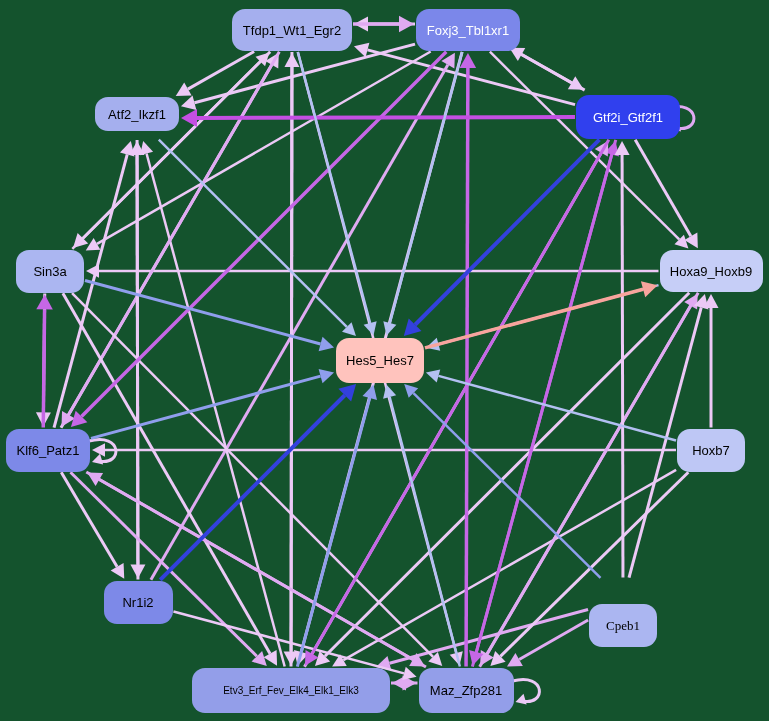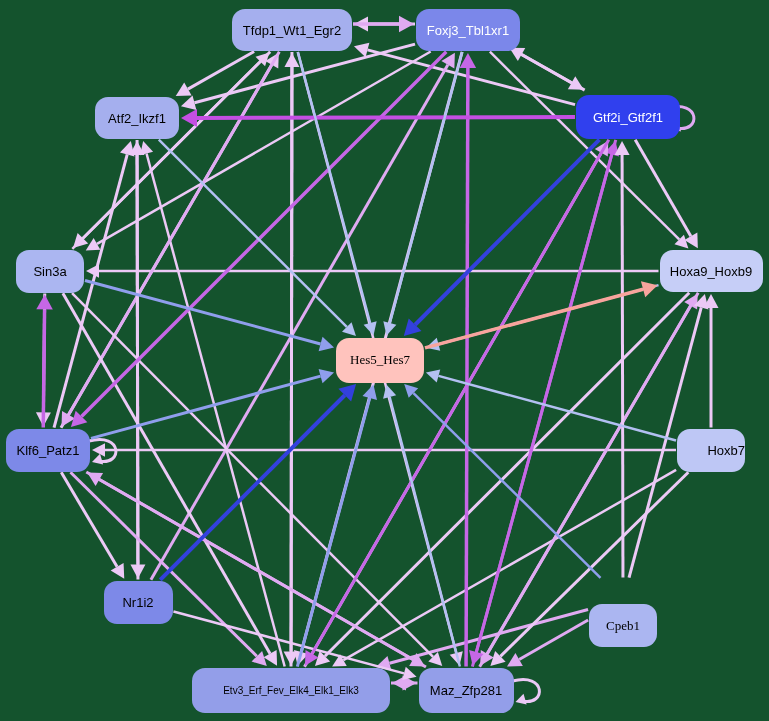--- a/index.html
+++ b/index.html
@@ -161,39 +161,39 @@
       <line x1="599.3848876503031" y1="139.708563227175" x2="415.1090593315818" y2="324.7458619108496" stroke="#3340dd" stroke-width="4" stroke-linecap="butt"></line>
       <polygon points="403.818702065649,336.08287354564993 408.7319902870066,318.39503594876237 421.486128376157,331.09668787293685" fill="#3340dd"></polygon>
     </svg>
   <div id="node-layer">
       <div class="node" style="left: 232px; top: 9px; width: 120px; height: 42px; background: rgb(165, 175, 238); color: rgb(0, 0, 0);">
         <span>Tfdp1_Wt1_Egr2</span>
       </div>
       <div class="node" style="left: 416px; top: 9px; width: 104px; height: 42px; background: rgb(123, 135, 234); color: rgb(255, 255, 255); justify-content: center;">
         <span>Foxj3_Tbl1xr1</span>
       </div>
-      <div class="node" style="left: 95px; top: 97px; width: 84px; height: 42px; background: rgb(165, 175, 238); color: rgb(0, 0, 0);">
+      <div class="node" style="left: 95px; top: 97px; width: 84px; height: 34px; background: rgb(165, 175, 238); color: rgb(0, 0, 0);">
         <span>Atf2_Ikzf1</span>
       </div>
       <div class="node" style="left: 576px; top: 95px; width: 104px; height: 44px; background: rgb(48, 64, 238); color: rgb(255, 255, 255);">
         <span>Gtf2i_Gtf2f1</span>
       </div>
       <div class="node" style="left: 16px; top: 249.5px; width: 68px; height: 43px; background: rgb(171, 182, 241); color: rgb(0, 0, 0);">
         <span>Sin3a</span>
       </div>
       <div class="node" style="left: 659.5px; top: 250px; width: 103px; height: 42px; background: rgb(198, 206, 247); color: rgb(0, 0, 0);">
         <span>Hoxa9_Hoxb9</span>
       </div>
-      <div class="node" style="left: 336px; top: 337.5px; width: 88px; height: 45px; background: rgb(255, 195, 189); color: rgb(0, 0, 0); font-family: Liberation Serif, serif;">
+      <div class="node" style="left: 336px; top: 337.5px; width: 88px; height: 45px; background: rgb(255, 195, 189); color: rgb(0, 0, 0);">
         <span>Hes5_Hes7</span>
       </div>
       <div class="node" style="left: 6px; top: 428.5px; width: 84px; height: 43px; background: rgb(125, 137, 232); color: rgb(0, 0, 0);">
         <span>Klf6_Patz1</span>
       </div>
-      <div class="node" style="left: 677px; top: 428.5px; width: 68px; height: 43px; background: rgb(190, 199, 245); color: rgb(0, 0, 0); justify-content: flex-end;">
+      <div class="node" style="left: 677px; top: 428.5px; width: 68px; height: 43px; background: rgb(190, 199, 245); color: rgb(0, 0, 0);">
         <span>Hoxb7</span>
       </div>
       <div class="node" style="left: 103.5px; top: 580.5px; width: 69px; height: 43px; background: rgb(125, 137, 232); color: rgb(0, 0, 0);">
         <span>Nr1i2</span>
       </div>
       <div class="node" style="left: 589px; top: 604px; width: 68px; height: 43px; background: rgb(171, 182, 241); color: rgb(0, 0, 0); font-family: Liberation Serif, serif;">
         <span>Cpeb1</span>
       </div>
       <div class="node" style="left: 192px; top: 667.5px; width: 198px; height: 45px; background: rgb(147, 158, 233); color: rgb(0, 0, 0);">
         <span style="font-size: 10px;">Etv3_Erf_Fev_Elk4_Elk1_Elk3</span>

